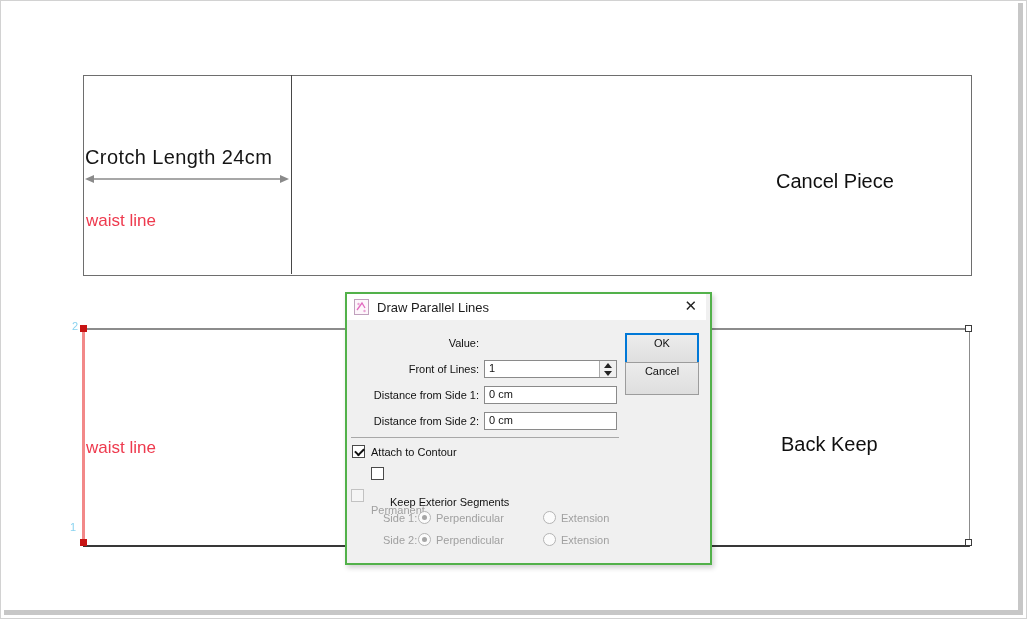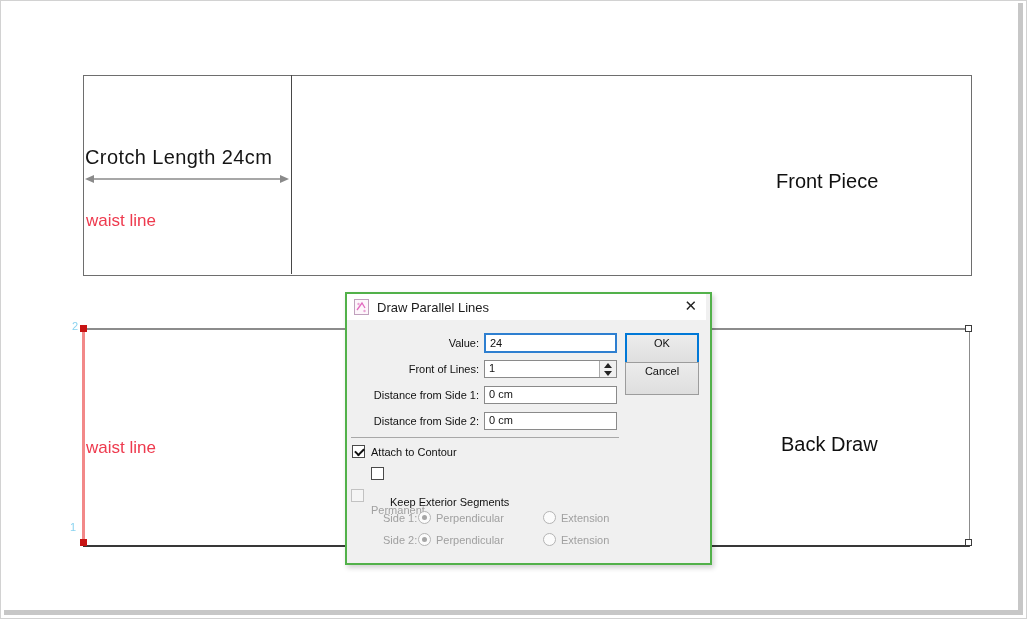--- a/index.html
+++ b/index.html
@@ -84,49 +84,46 @@
 
 <div class="abs front-rect"></div>
 <div class="abs front-divider"></div>
 <div class="abs crotch-label">Crotch Length 24cm</div>
 <svg class="abs dim-arrow" width="206" height="14" viewBox="0 0 206 14">
   <line x1="8" y1="7" x2="198" y2="7" stroke="#8a8a8a" stroke-width="1.4"></line>
   <polygon points="1,7 10,3 10,11" fill="#8a8a8a"></polygon>
   <polygon points="205,7 196,3 196,11" fill="#8a8a8a"></polygon>
 </svg>
 <div class="abs waist-front">waist line</div>
-<div class="abs front-name">Front Piece</div>
+<div class="abs front-name">Cancel Piece</div>
 
 <div class="abs back-rect"></div>
 <div class="abs sel-line"></div>
 <div class="abs endpoint ep-top"></div>
 <div class="abs endpoint ep-bottom"></div>
 <div class="abs ep-num ep-num-top">2</div>
 <div class="abs ep-num ep-num-bottom">1</div>
 <div class="abs handle h-top"></div>
 <div class="abs handle h-bottom"></div>
 <div class="abs waist-back">waist line</div>
-<div class="abs back-name">Back Draw</div>
+<div class="abs back-name">Back Keep</div>
 
 <div class="abs dialog">
   <div class="abs titlebar">
     <svg class="abs dlg-icon" width="15" height="16" viewBox="0 0 15 16">
       <rect x="0.5" y="0.5" width="14" height="15" fill="#fdf6fb" stroke="#c0a0bd"></rect>
       <path d="M3 11 L8 4 L11 9" stroke="#e36bc0" stroke-width="1.3" fill="none"></path>
       <circle cx="4.5" cy="5" r="1.2" fill="#e9a2d4"></circle>
       <circle cx="10.5" cy="12" r="1.2" fill="#e9a2d4"></circle>
     </svg>
     <div class="abs dlg-title">Draw Parallel Lines</div>
     <div class="abs dlg-close">✕</div>
   </div>
 
   <div class="abs mono fld-label" style="top:40px;">Value:</div>
-  <div class="abs mono tbox focused" style="top:39px;height:20px;line-height:16px;">
-    <span>24</span>
-  </div>
 
   <div class="abs mono fld-label" style="top:66px;">Front of Lines:</div>
   <div class="abs mono tbox" style="top:66px;">
     <span>1</span>
     <div class="spinner">
       <div class="spin-half spin-up">
           <div class="tri-up"></div>
         </div>
       <div class="spin-half spin-down">
           <div class="tri-down"></div>

